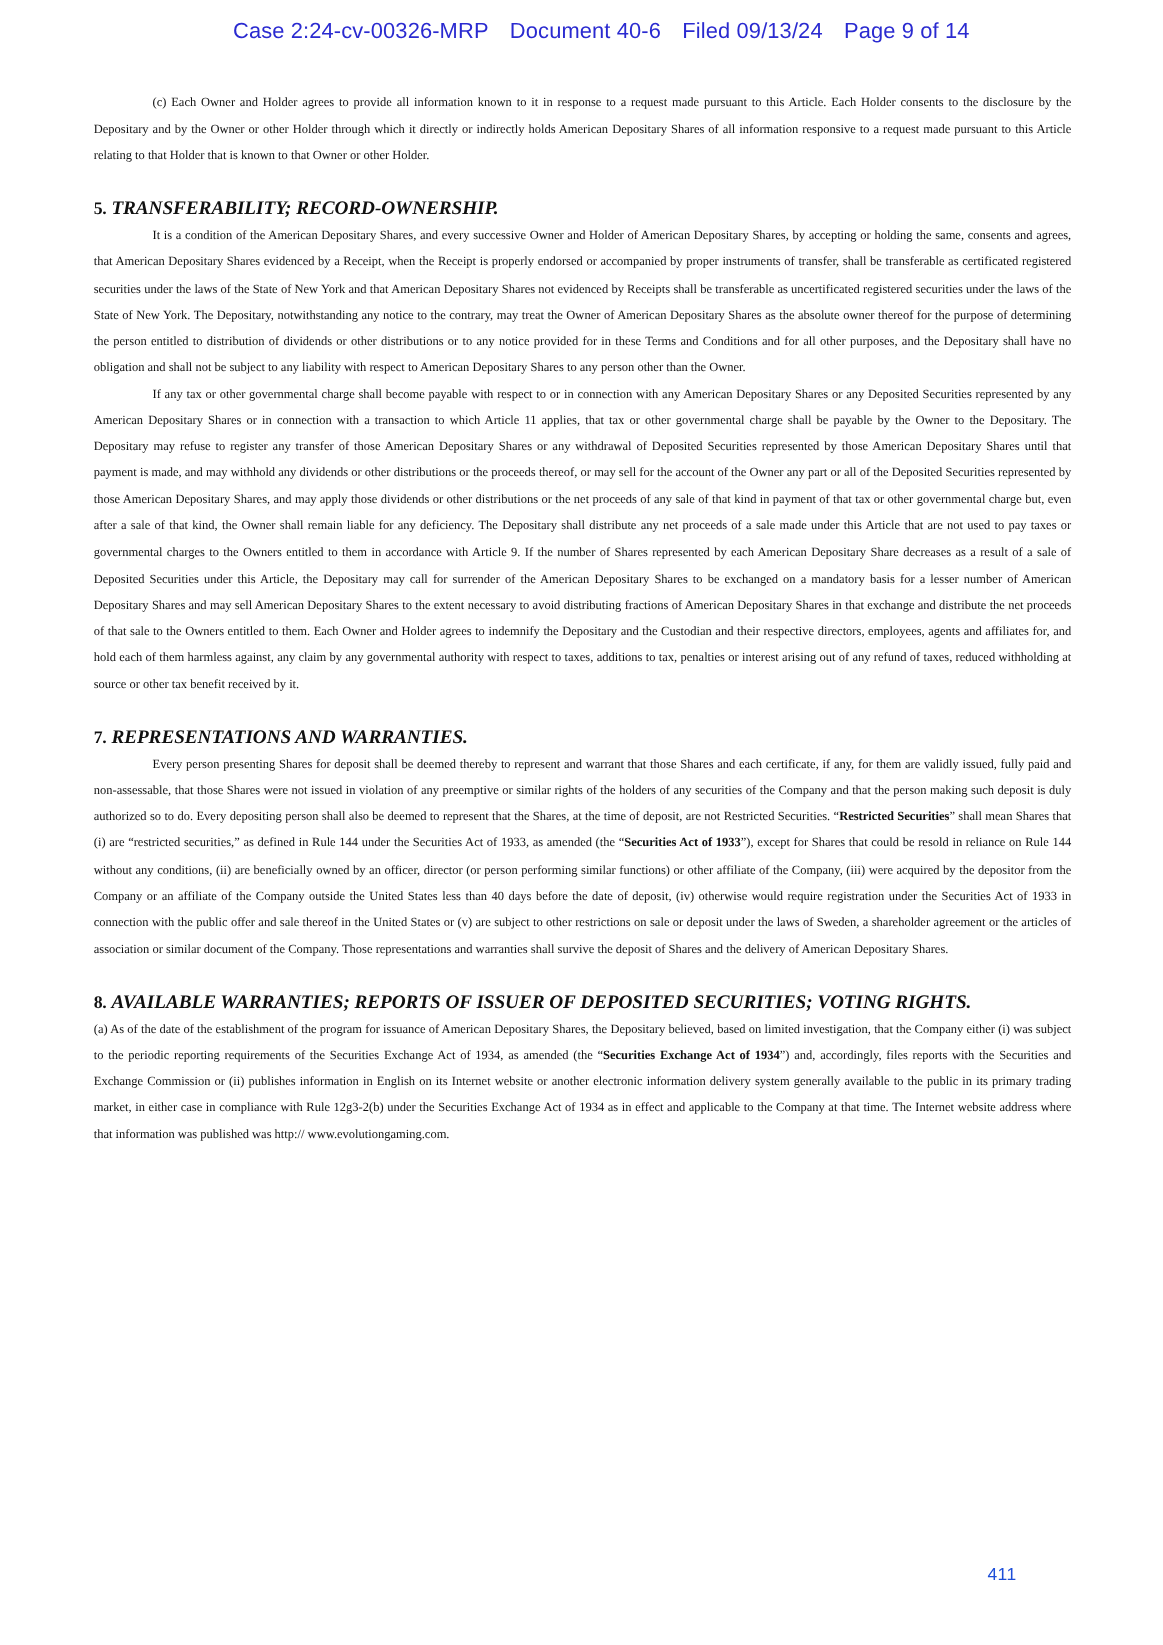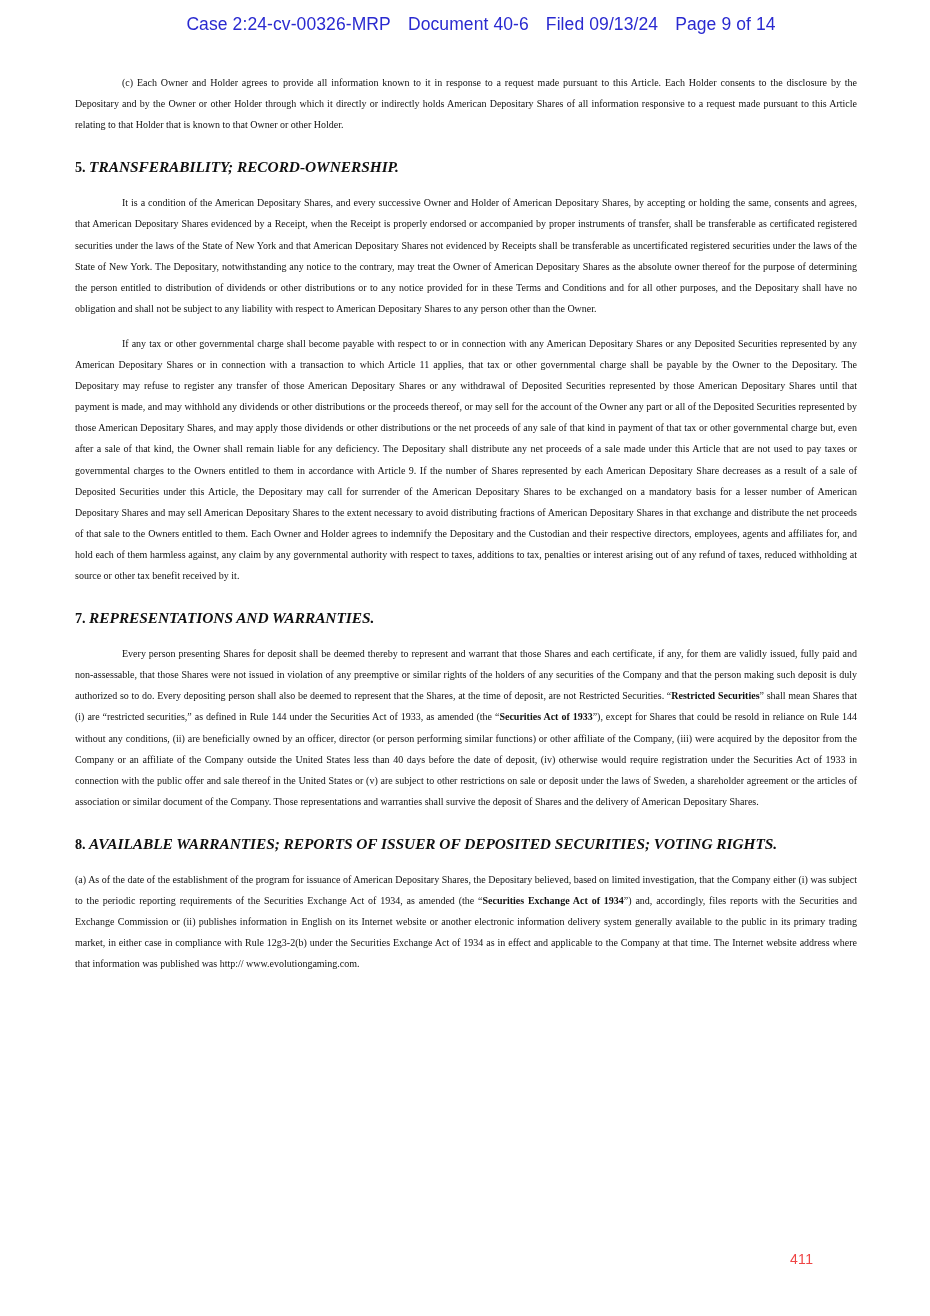--- a/index.html
+++ b/index.html
@@ -44,21 +44,21 @@
     margin: 0 0 0 0;
     text-align: justify;
     text-justify: inter-word;
     font-size: 10px;
     line-height: 21.1px;
     hyphens: none;
   }
   p.indent { text-indent: 47px; }
   p.noindent { text-indent: 0; }
 
-  p.para.gap-before { margin-top: 14px; }
+  p.para.gap-before { }
 
   h2.section {
     margin: 21px 0 0 0;
     font-size: 15.4px;
     line-height: 21.1px;
     font-weight: normal;
     text-align: left;
   }
   h2.section .num {
     font-weight: bold;
@@ -74,21 +74,21 @@
 
   .b { font-weight: bold; }
 
   
   #bates {
     position: absolute;
     left: 790px;
     top: 1251px;
     font-family: "Liberation Sans", sans-serif;
     font-size: 14px;
-    color: #ef4444;
+    color: #1d4ed8;
     letter-spacing: 0.3px;
   }
 </style>
 </head>
 <body>
 
 <div id="ecf-header" style="color: rgb(42, 42, 208);">
   <span class="seg">Case 2:24-cv-00326-MRP</span><span class="seg">Document 40-6</span><span class="seg">Filed 09/13/24</span><span class="seg">Page 9 of 14</span>
 </div>
 

